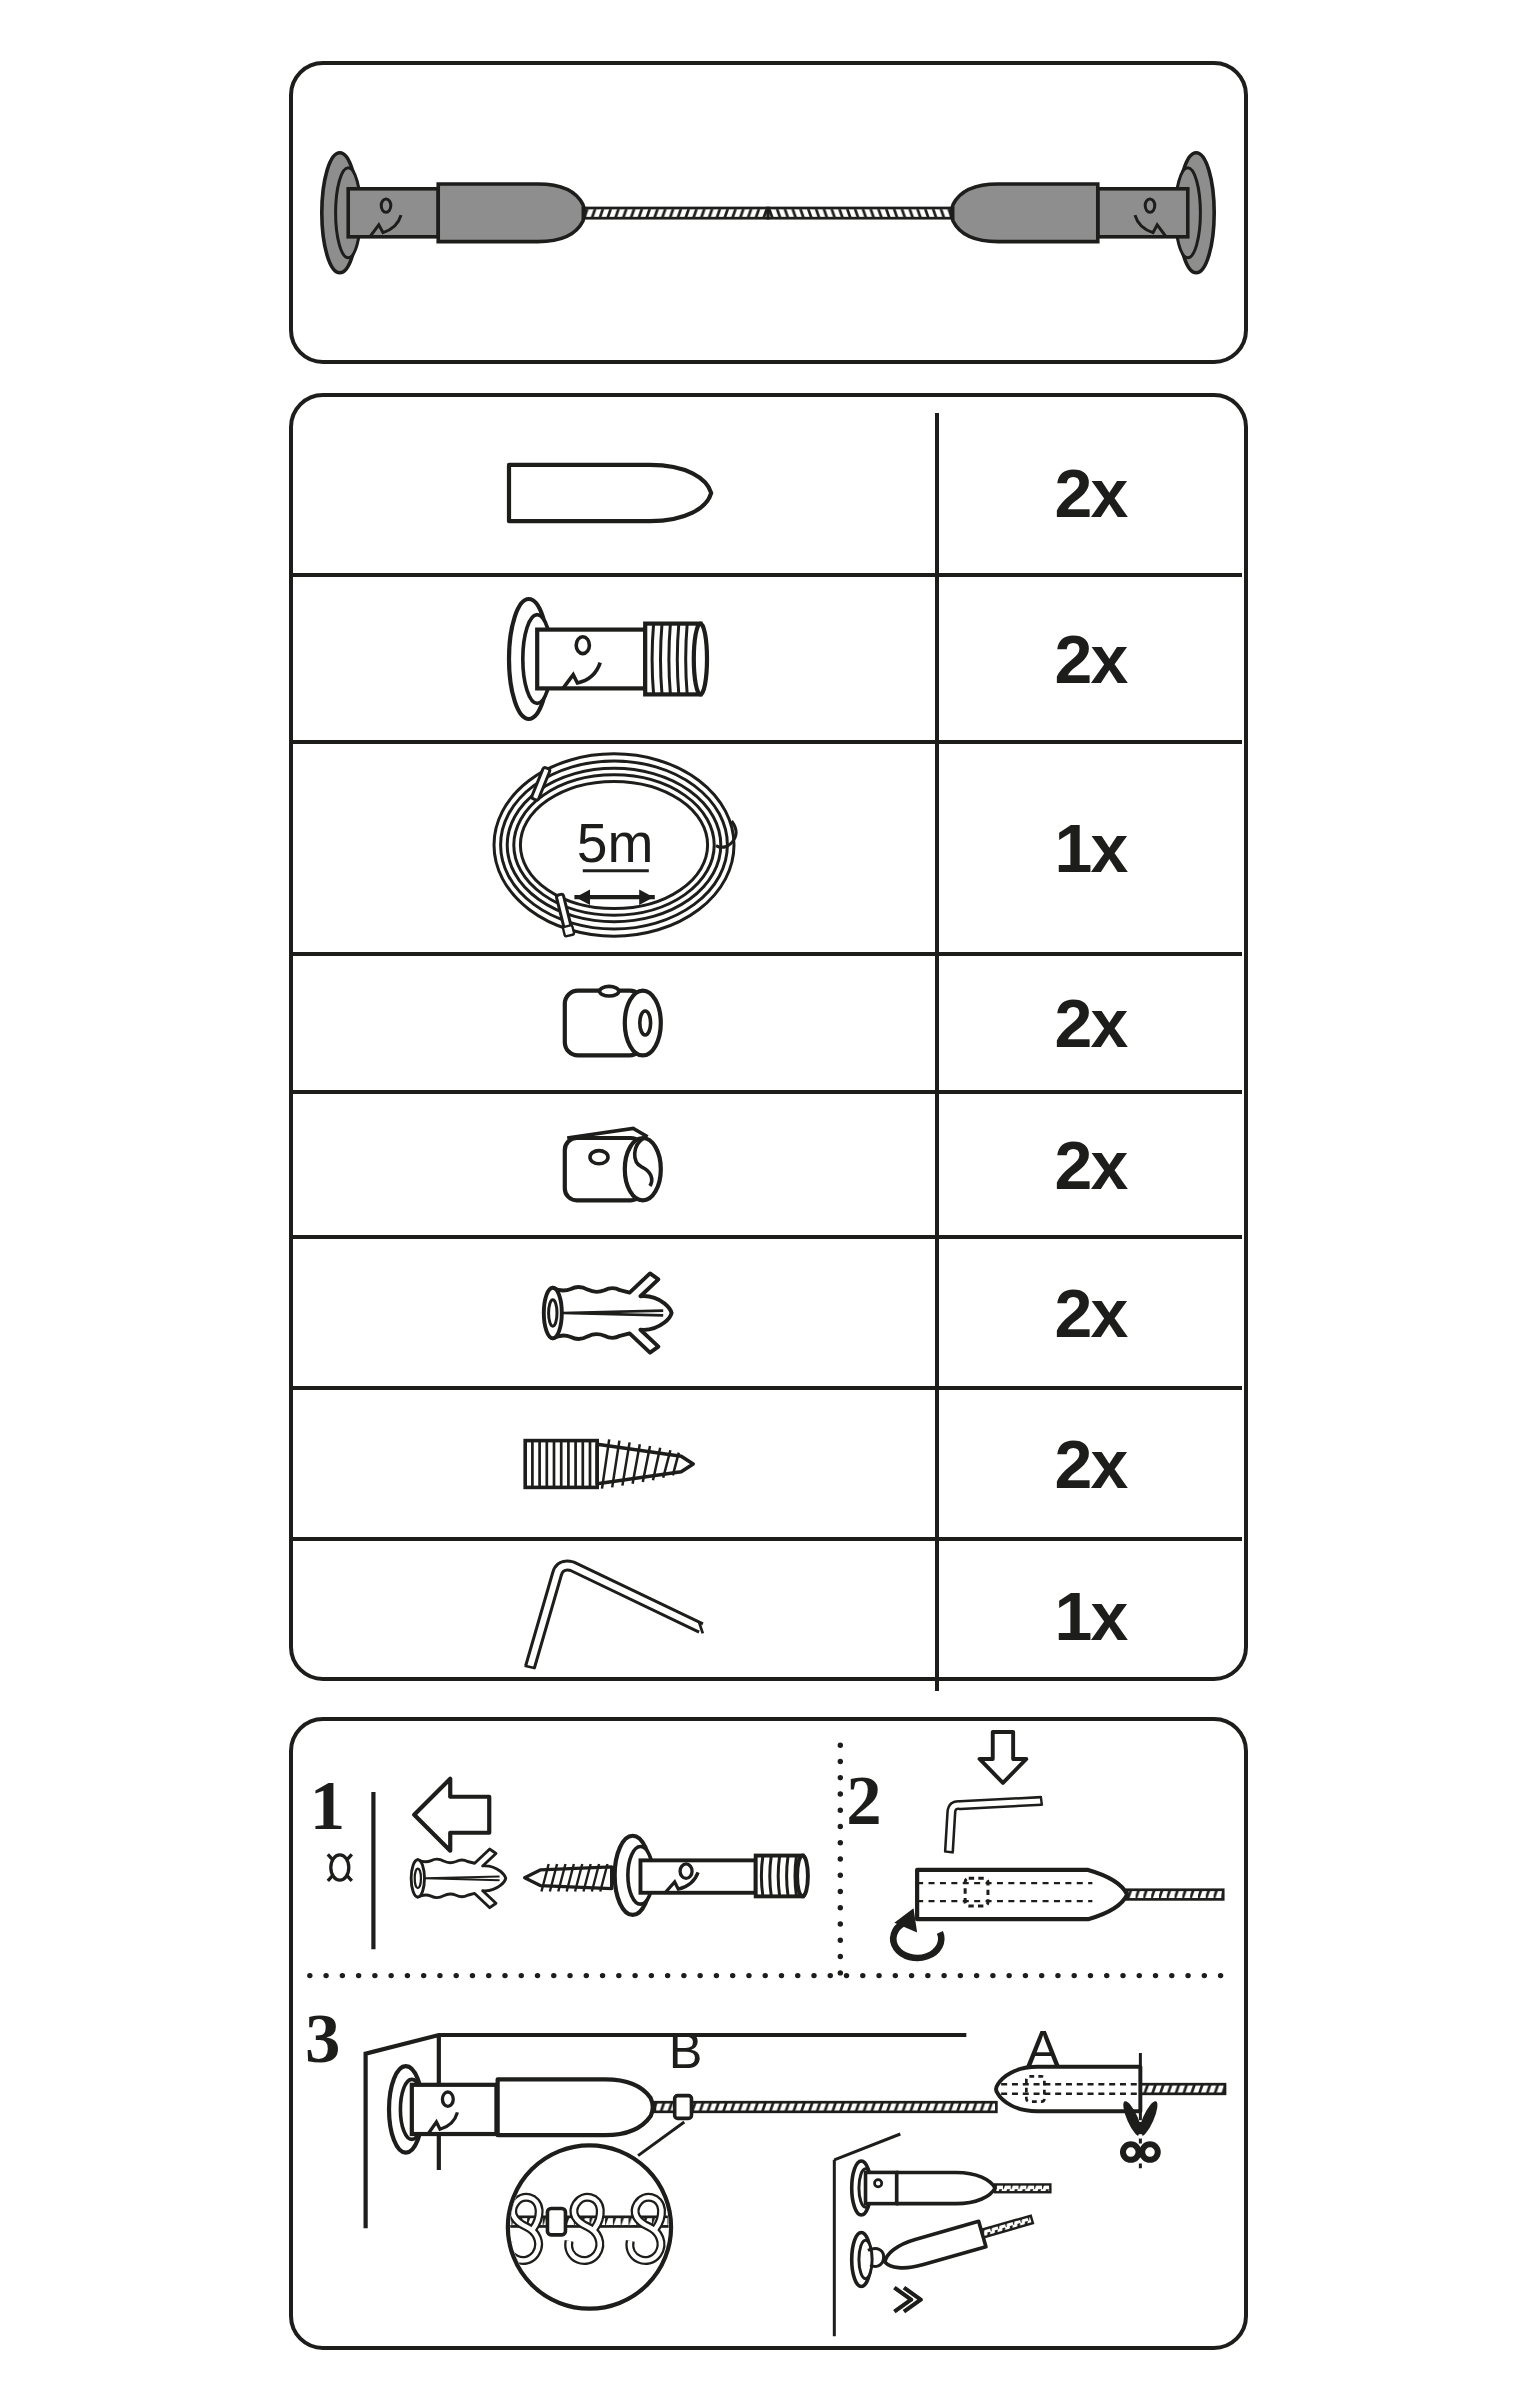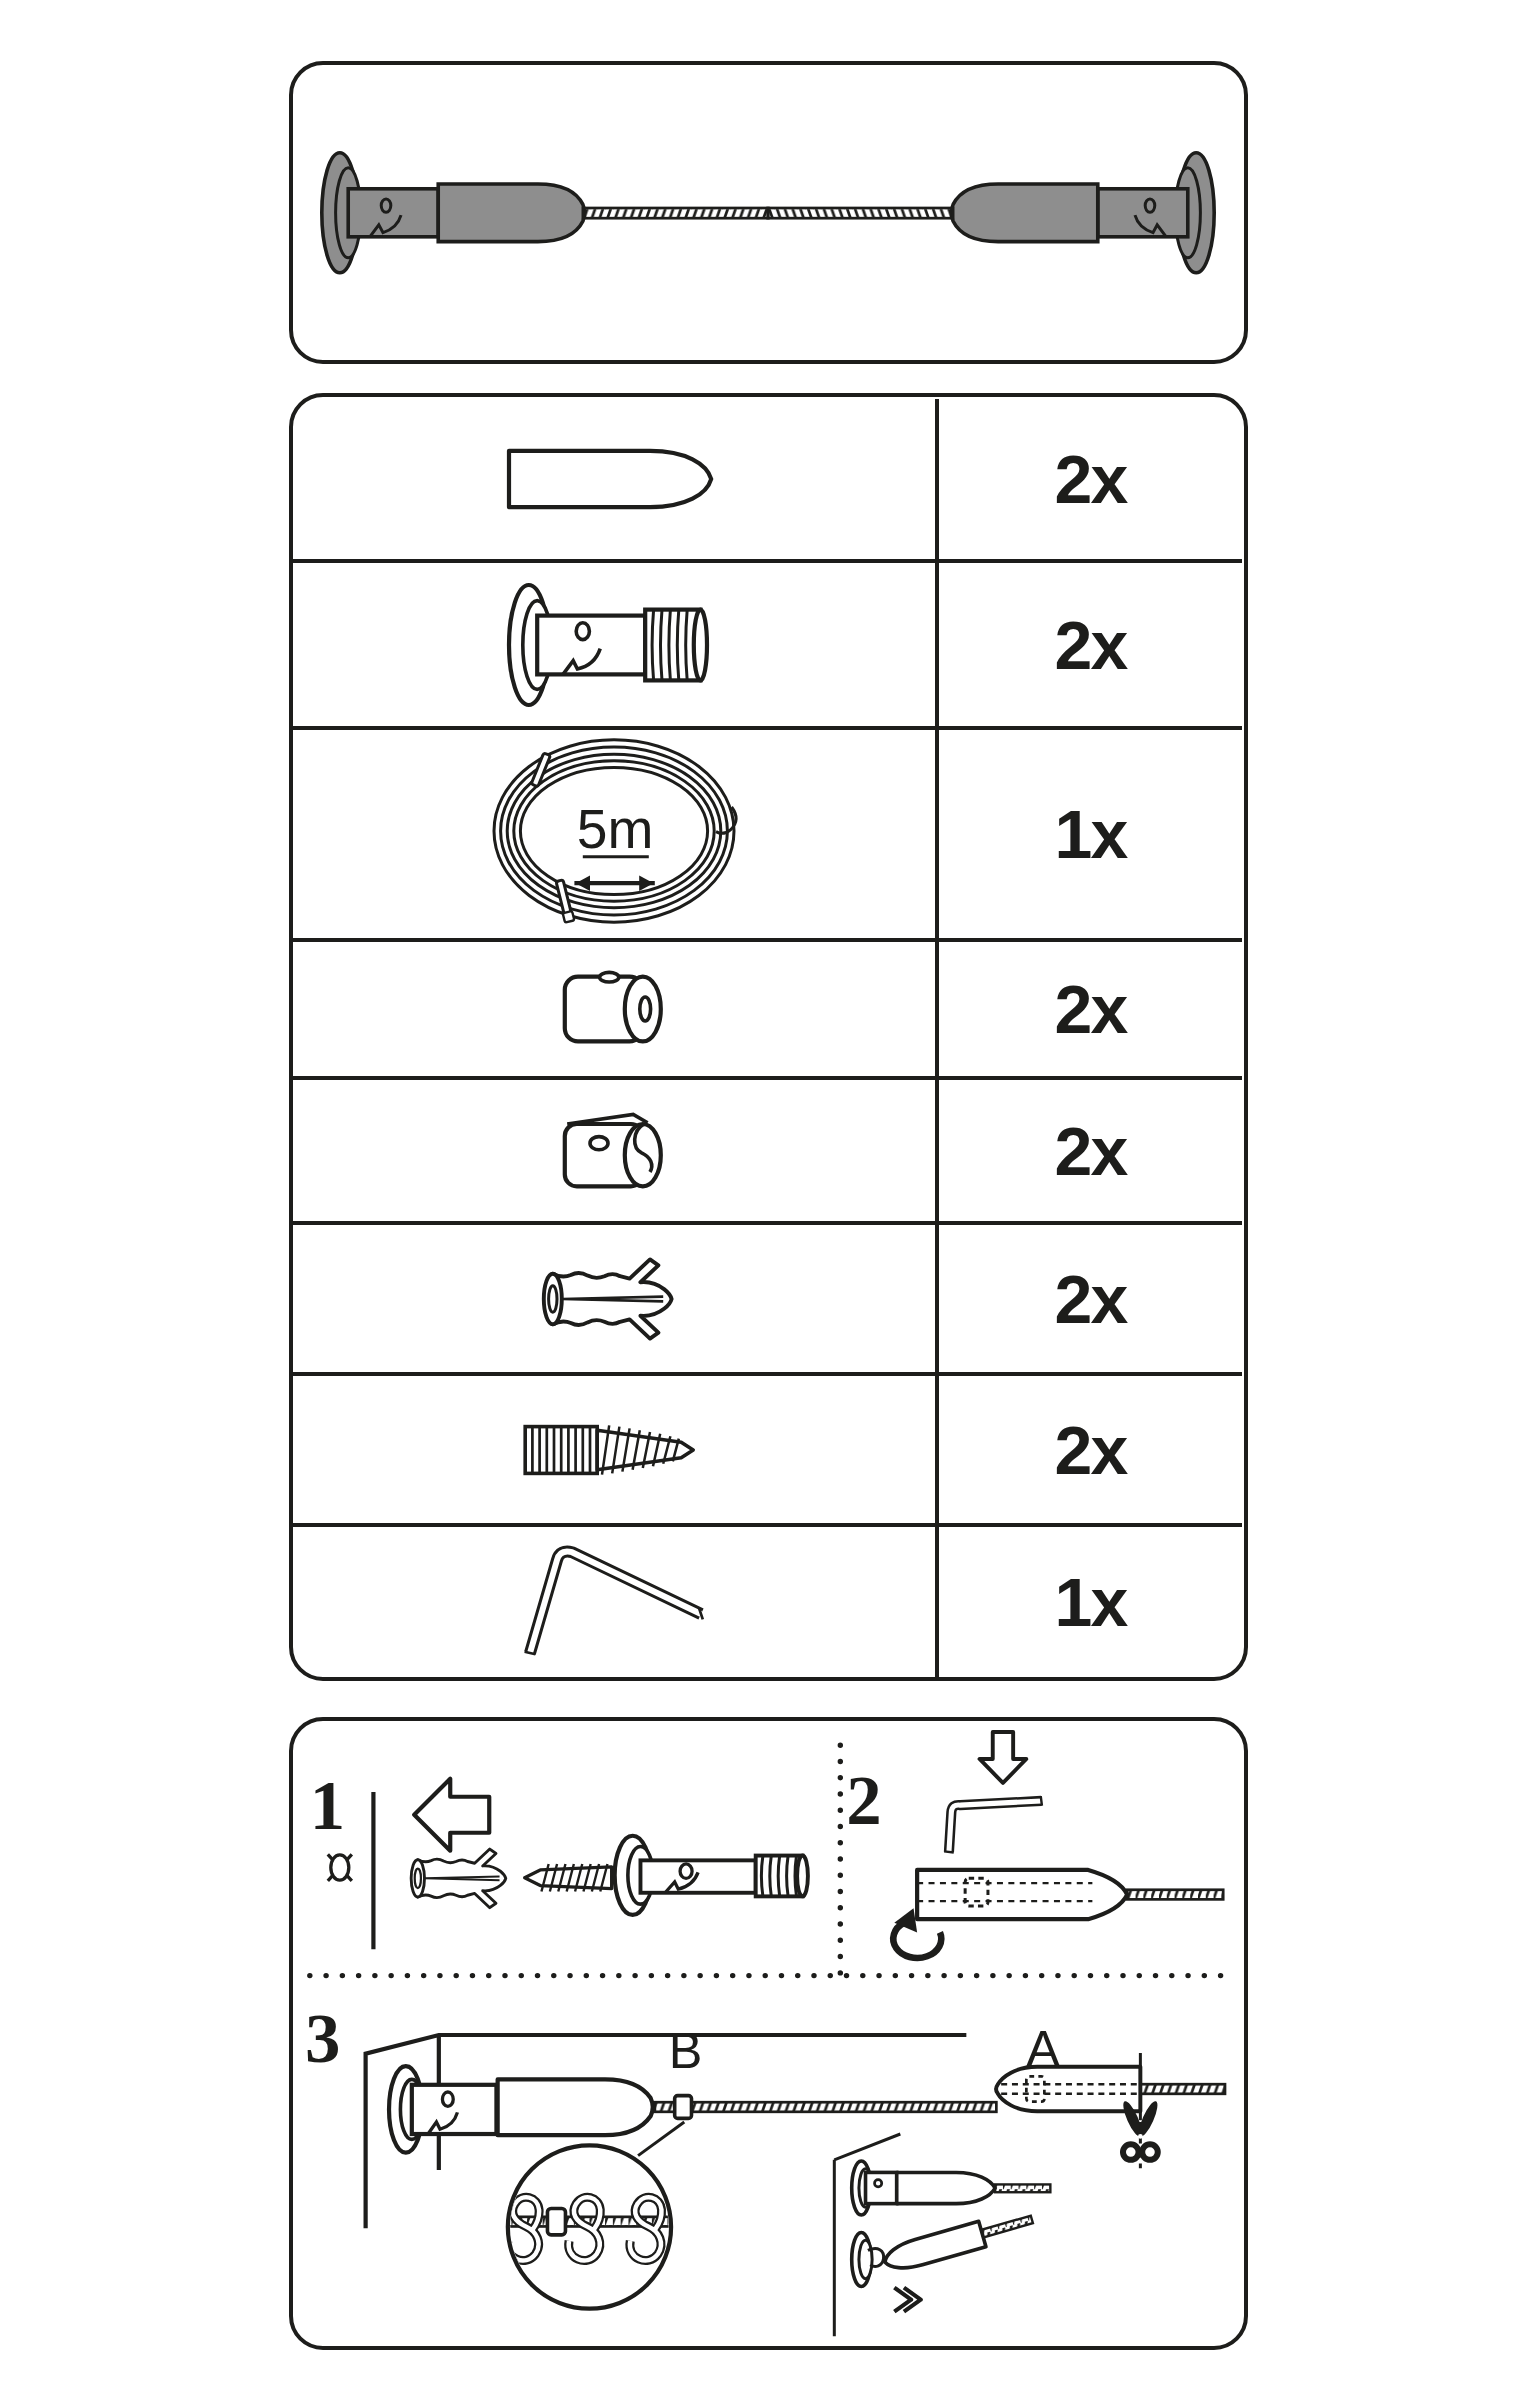--- a/index.html
+++ b/index.html
@@ -2,21 +2,21 @@
 <html style="font-size:9.6px"><head>
 <meta charset="utf-8">
 <style>
   html,body{margin:0;padding:0;background:#ffffff;}
   .page{position:relative;width:1537px;height:2401px;background:#ffffff;
         font-family:"Liberation Sans","DejaVu Sans",sans-serif;color:#1d1d1b;}
   .panel{position:absolute;border:4.2px solid #1d1d1b;border-radius:34px;background:#fff;box-sizing:border-box;}
   .panel-product{left:289px;top:61px;width:959px;height:303px;}
   .panel-parts{left:289px;top:393px;width:959px;height:1288px;border-width:4.8px;}
   .panel-steps{left:289px;top:1717px;width:959px;height:633px;}
-  .parts-rows{position:absolute;left:0;top:2px;width:949px;height:1278px;display:flex;flex-direction:column;}
+  .parts-rows{position:absolute;left:0;top:16px;width:949px;height:1278px;display:flex;flex-direction:column;}
   .prow{display:flex;box-sizing:border-box;}
   .prow + .prow{border-top:4.2px solid #1d1d1b;}
   .cell-art{width:646px;display:flex;align-items:center;justify-content:center;box-sizing:border-box;border-right:4.2px solid #1d1d1b;text-align:center;}
   .cell-qty{flex:1;display:flex;align-items:center;justify-content:center;}
   .qty{font-size:68px;font-weight:bold;letter-spacing:-1.8px;color:#1d1d1b;}
   svg{display:block;}
   text{font-family:"Liberation Sans","DejaVu Sans",sans-serif;}
   .stepnum{font-family:"Liberation Serif","DejaVu Serif",serif;font-weight:bold;font-size:118px;}
   .reflabel{font-size:84px;}
   .fivem{font-size:92px;}

